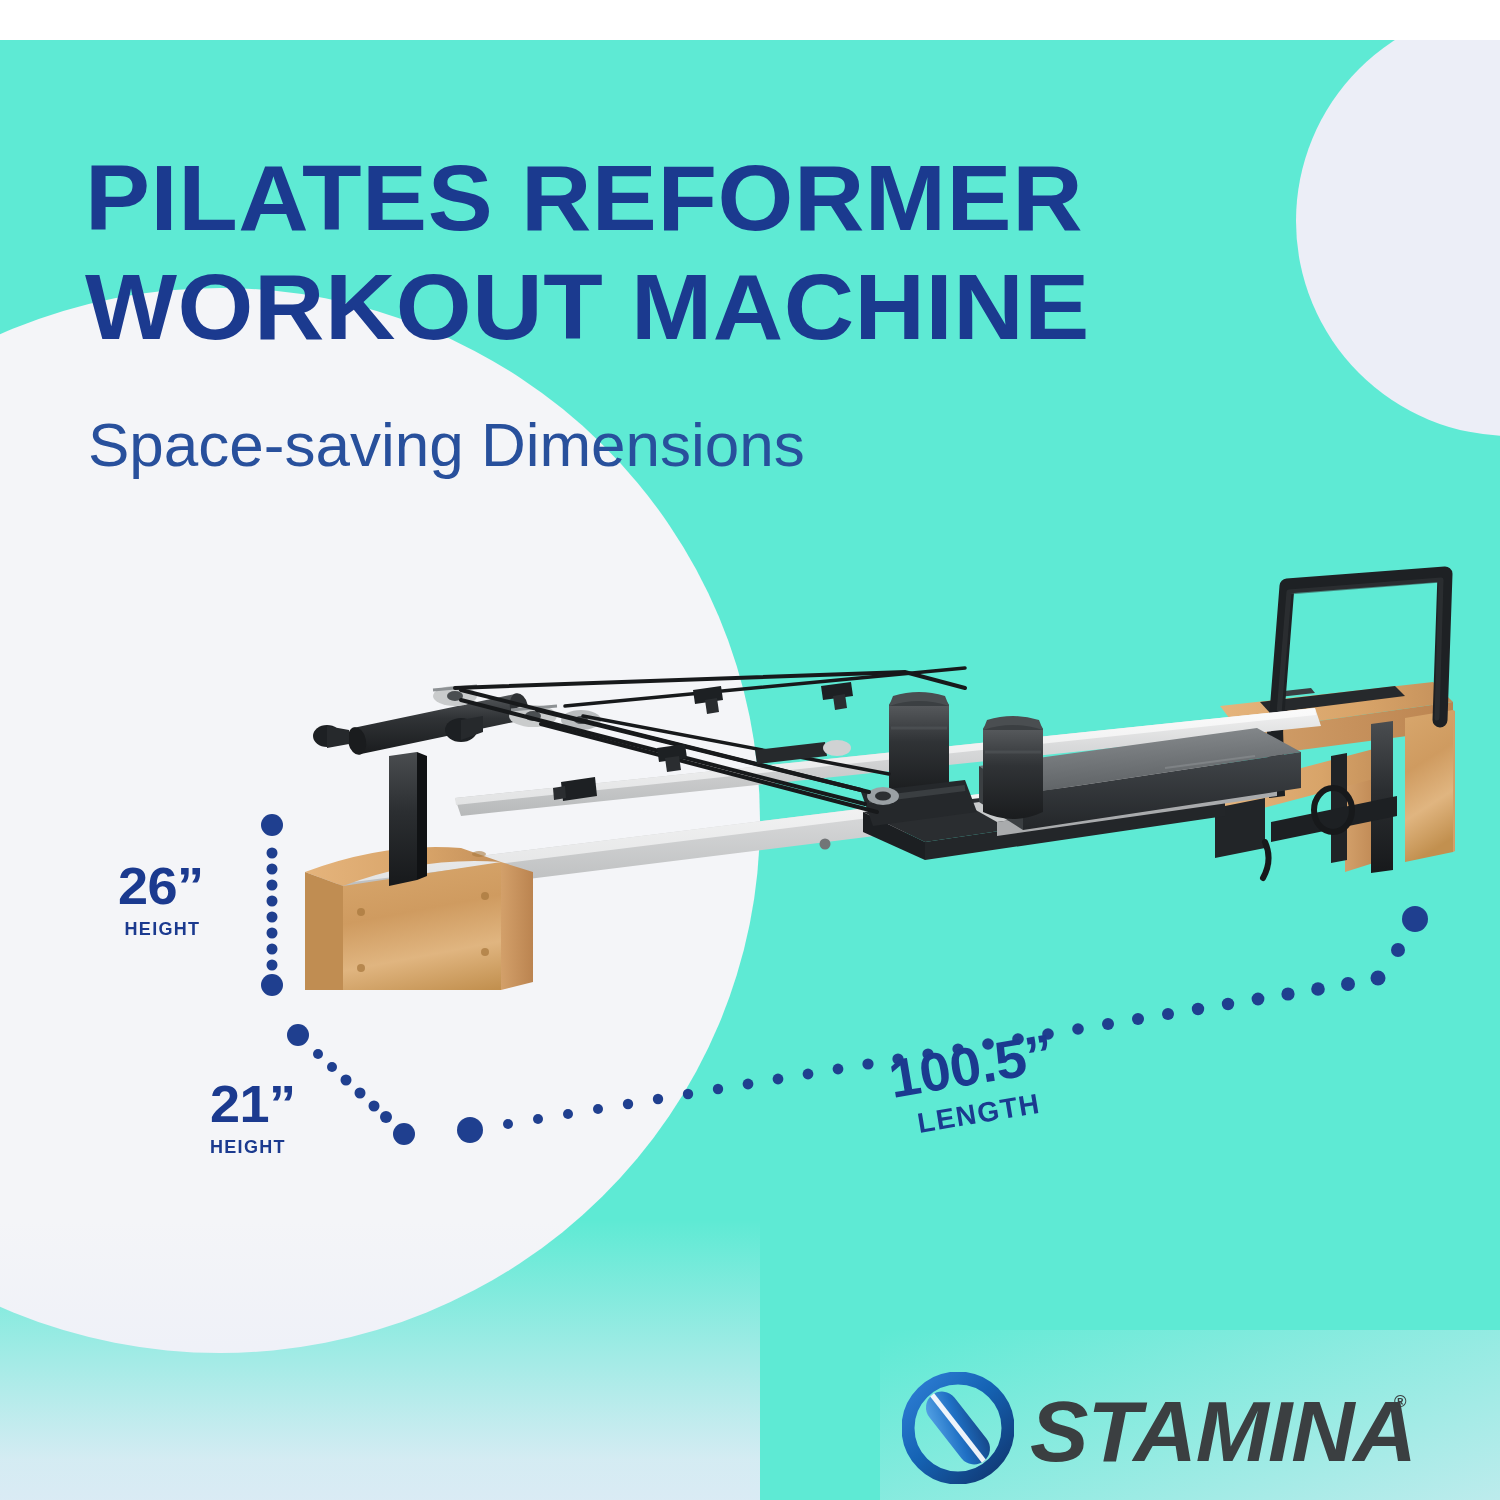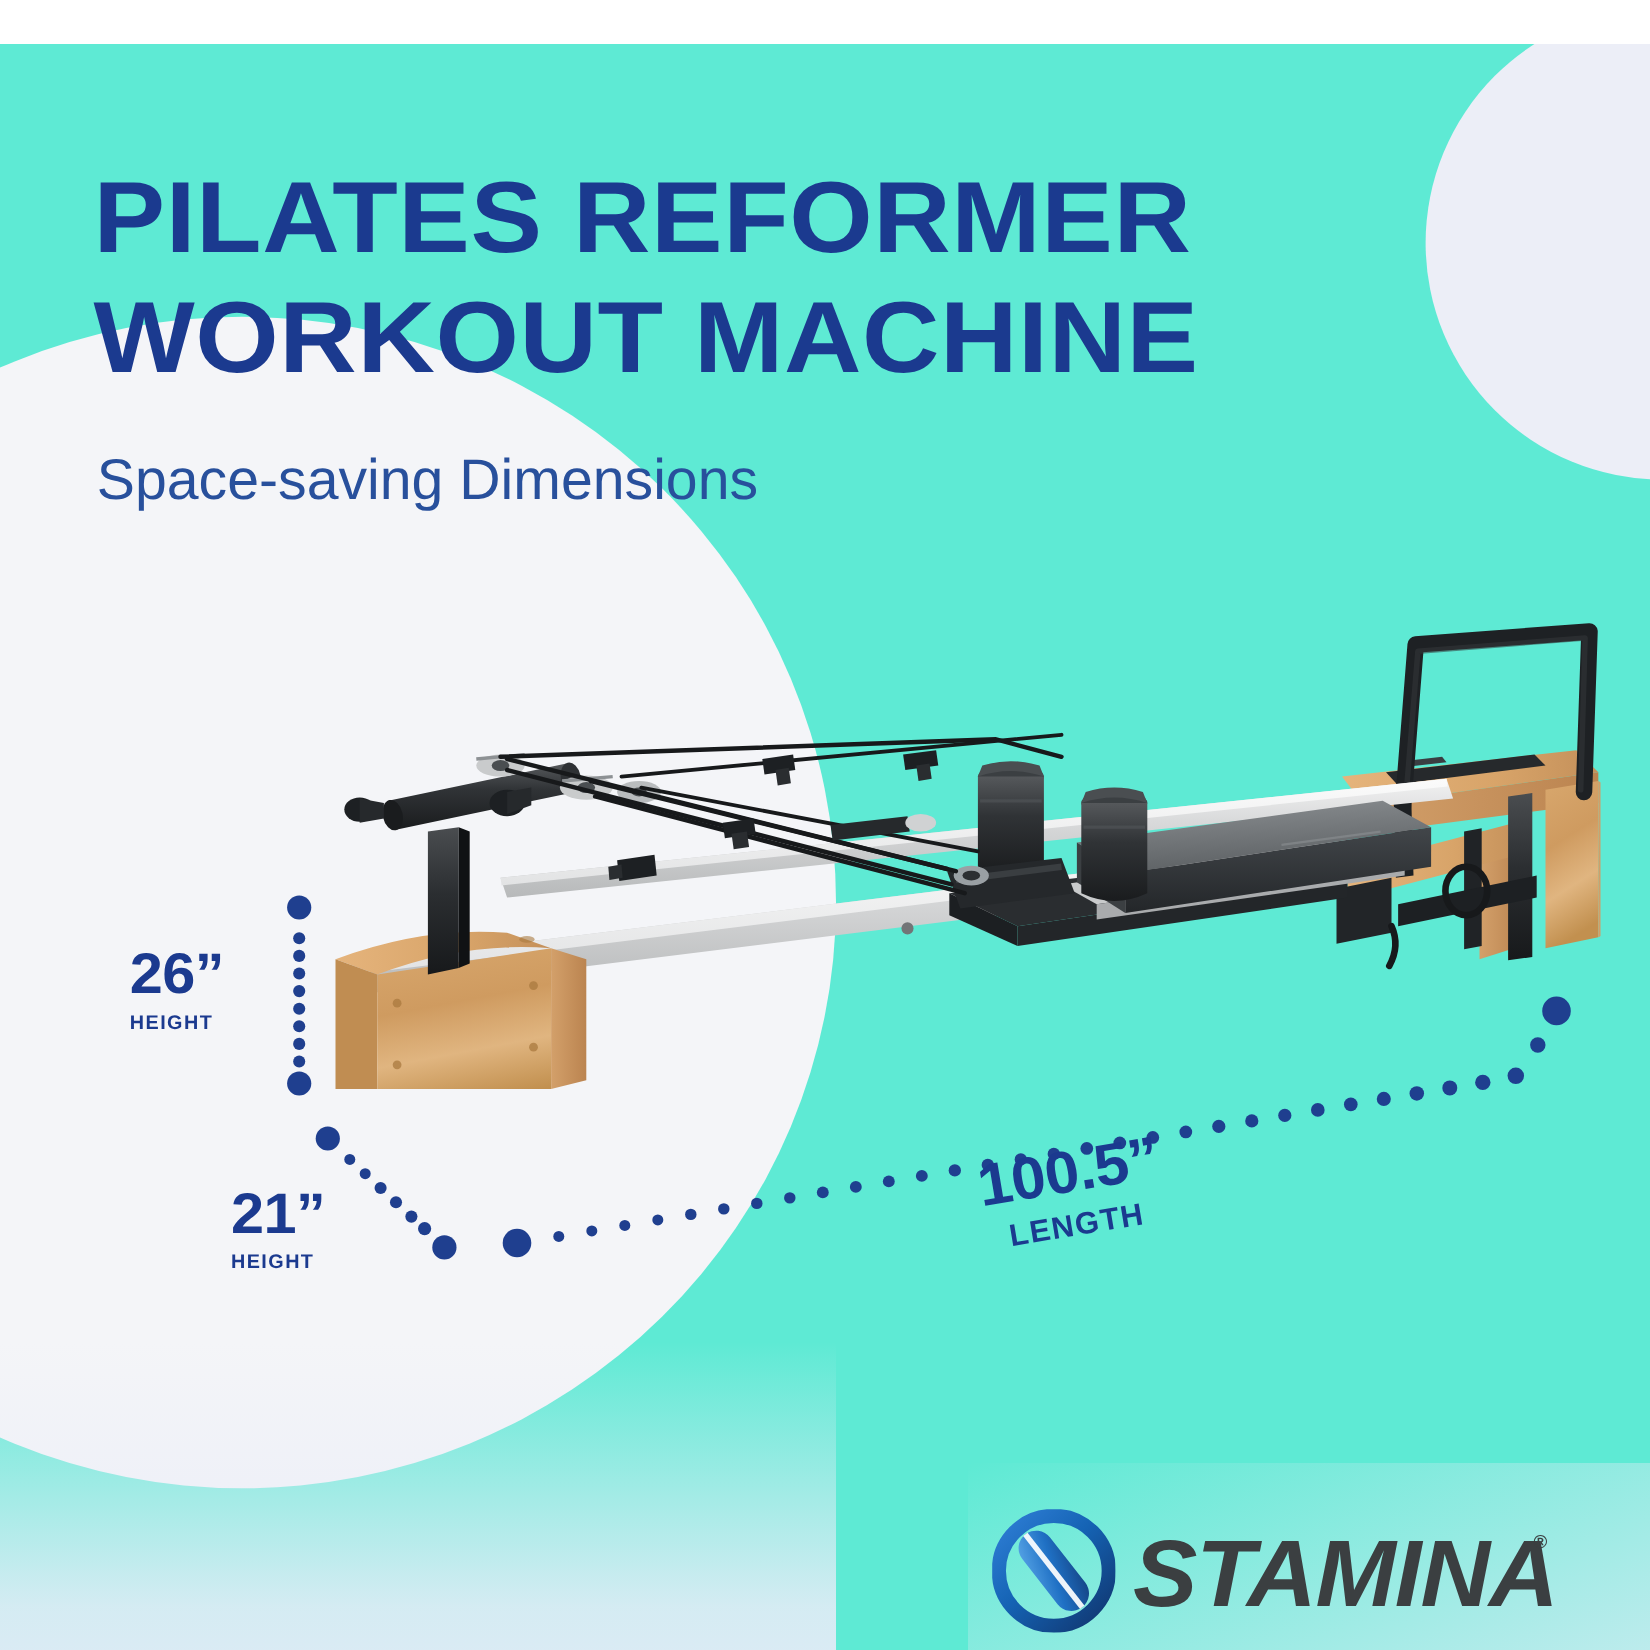--- a/index.html
+++ b/index.html
@@ -69,21 +69,21 @@
     transform-origin: left top;
   }
   .headline .hl-line { display: block; white-space: nowrap; }
 
   .subtitle {
     position: absolute;
     left: 88px;
     top: 360px;
     width: 1100px;
     color: #28509c;
-    font-size: 52px;
+    font-size: 62px;
     line-height: 1.45;
     font-weight: 400;
   }
   .subtitle .sub-line { display: block; white-space: nowrap; }
 
   
   .dim-label { position: absolute; color: #1b3a8f; }
   .dim-value {
     display: block;
     font-weight: 700;
@@ -95,21 +95,21 @@
   }
   .dim-name {
     display: block;
     font-weight: 700;
     font-size: 18px;
     line-height: 1;
     letter-spacing: 1.3px;
     margin-top: 8px;
   }
 
-  #lbl-height { left: 118px; top: 820px; text-align: left; }
+  #lbl-height { left: 118px; top: 820px; text-align: right; }
   #lbl-width  { left: 210px; top: 1038px; text-align: left; }
   #lbl-length {
     left: 888px;
     top: 1012px;
     transform: rotate(-9.5deg);
     transform-origin: left top;
     text-align: center;
   }
   #lbl-length .dim-value { font-size: 54px; transform: scaleX(1.04); transform-origin: center; }
   #lbl-length .dim-name { font-size: 28px; letter-spacing: 1.5px; }

